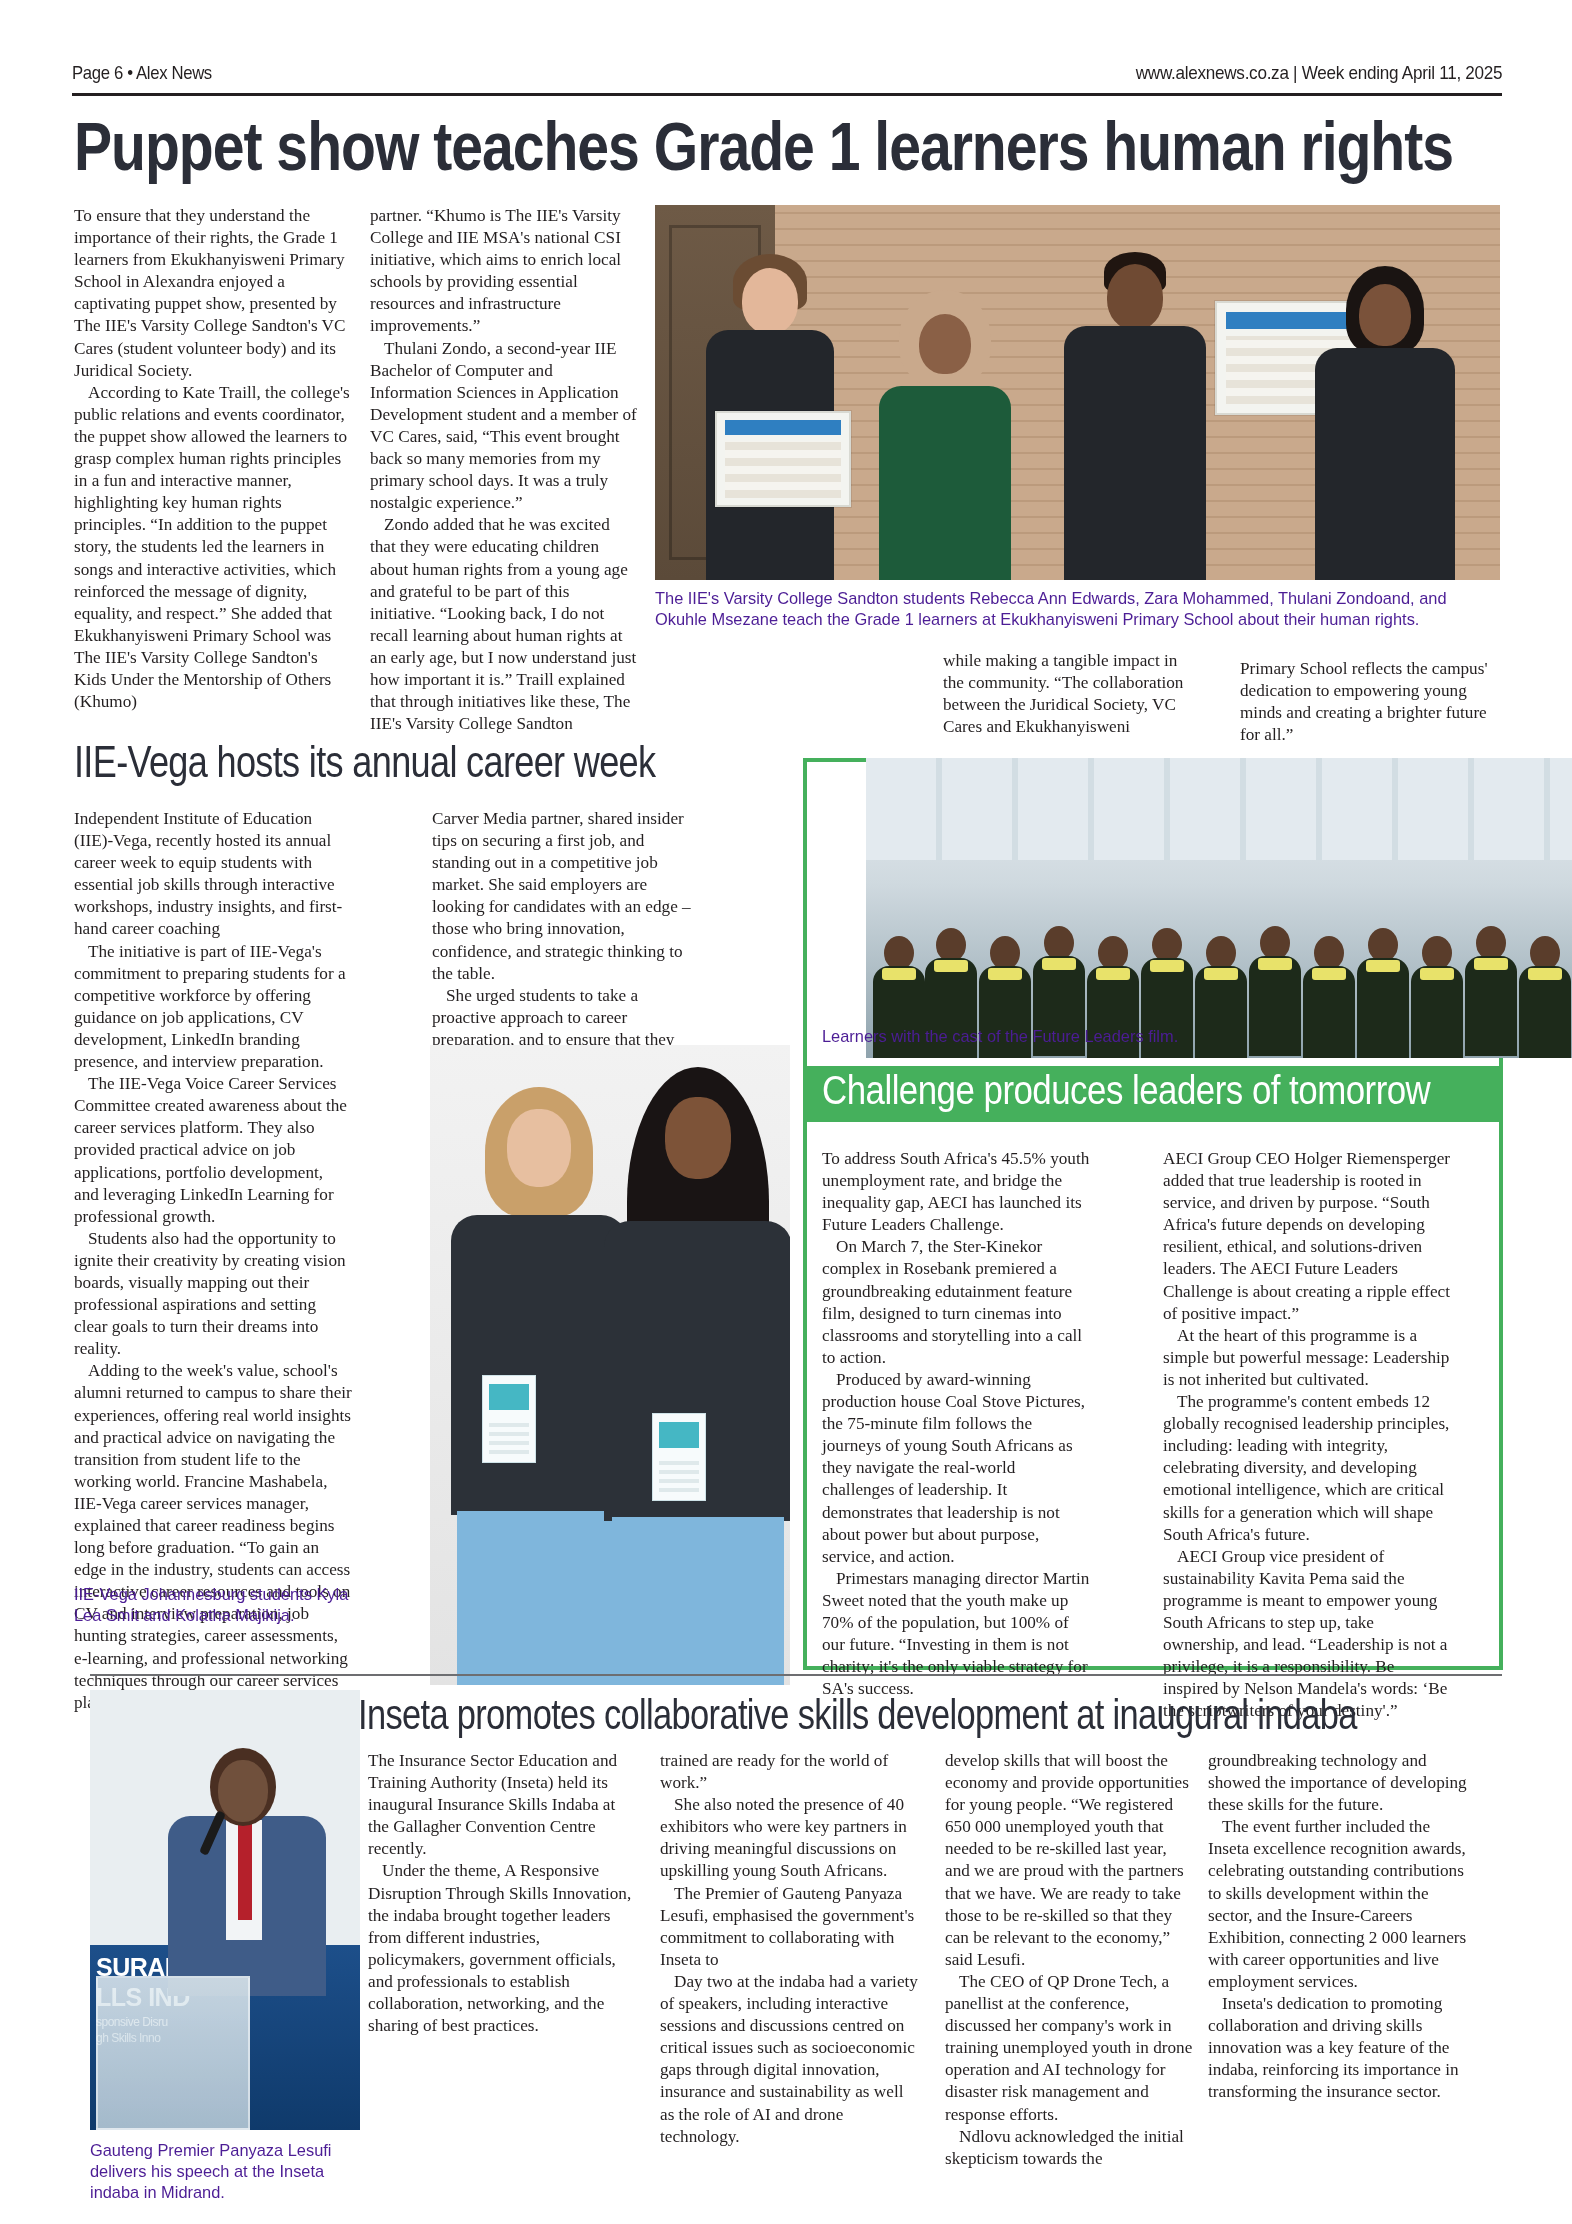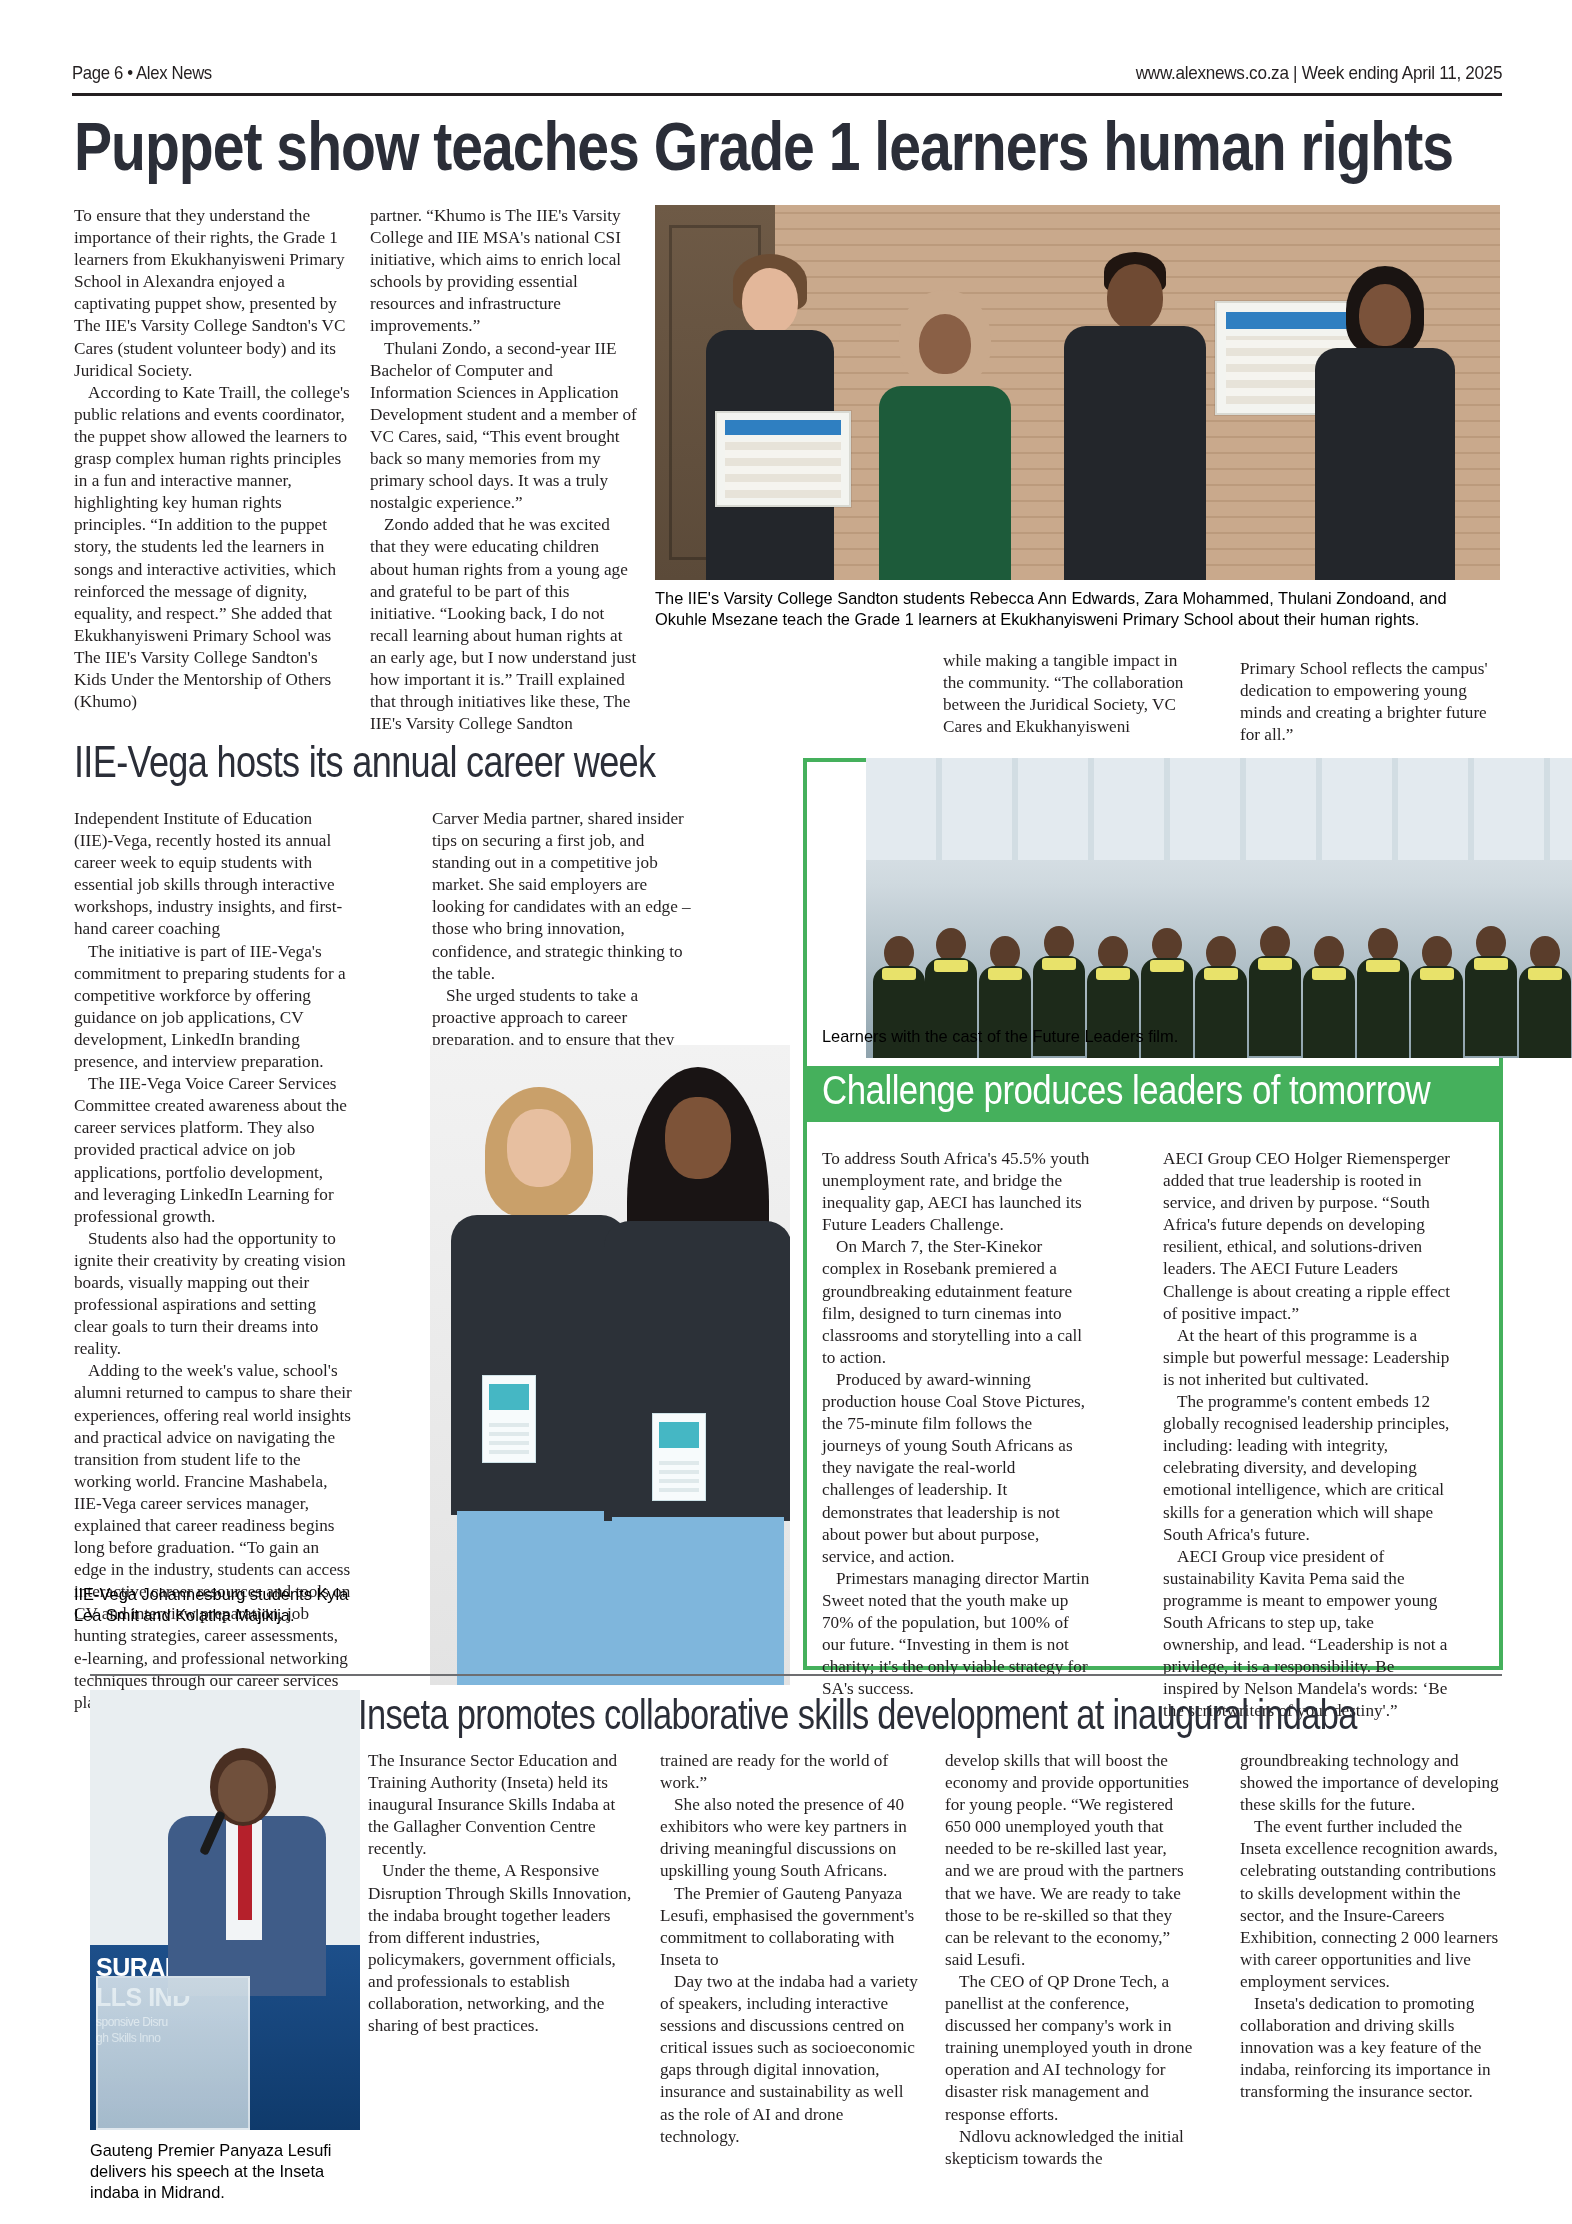--- a/index.html
+++ b/index.html
@@ -111,21 +111,21 @@
   .col p + p {
     text-indent: 14px;
   }
 
   
   .caption {
     position: absolute;
     font-family: "Liberation Sans", sans-serif;
     font-size: 16.4px;
     line-height: 21px;
-    color: #000000;
+    color: #4c1d95;
   }
 
   
   .photo {
     position: absolute;
     overflow: hidden;
   }
 
   
   #photo-puppet {
@@ -525,19 +525,19 @@
     <p>trained are ready for the world of work.”</p>
     <p>She also noted the presence of 40 exhibitors who were key partners in driving meaningful discussions on upskilling young South Africans.</p>
     <p>The Premier of Gauteng Panyaza Lesufi, emphasised the government's commitment to collaborating with Inseta to</p>
     <p>Day two at the indaba had a variety of speakers, including interactive sessions and discussions centred on critical issues such as socioeconomic gaps through digital innovation, insurance and sustainability as well as the role of AI and drone technology.</p>
   </div>
   <div class="col" style="left:945px; top:1750px; width:250px;">
     <p>develop skills that will boost the economy and provide opportunities for young people. “We registered 650 000 unemployed youth that needed to be re-skilled last year, and we are proud with the partners that we have. We are ready to take those to be re-skilled so that they can be relevant to the economy,” said Lesufi.</p>
     <p>The CEO of QP Drone Tech, a panellist at the conference, discussed her company's work in training unemployed youth in drone operation and AI technology for disaster risk management and response efforts.</p>
     <p>Ndlovu acknowledged the initial skepticism towards the</p>
   </div>
-  <div class="col" style="left:1240px; top:1750px; width:262px;">
+  <div class="col" style="left:1208px; top:1750px; width:262px;">
     <p>groundbreaking technology and showed the importance of developing these skills for the future.</p>
     <p>The event further included the Inseta excellence recognition awards, celebrating outstanding contributions to skills development within the sector, and the Insure-Careers Exhibition, connecting 2 000 learners with career opportunities and live employment services.</p>
     <p>Inseta's dedication to promoting collaboration and driving skills innovation was a key feature of the indaba, reinforcing its importance in transforming the insurance sector.</p>
   </div>
 
 </div>
 
 </body></html>

